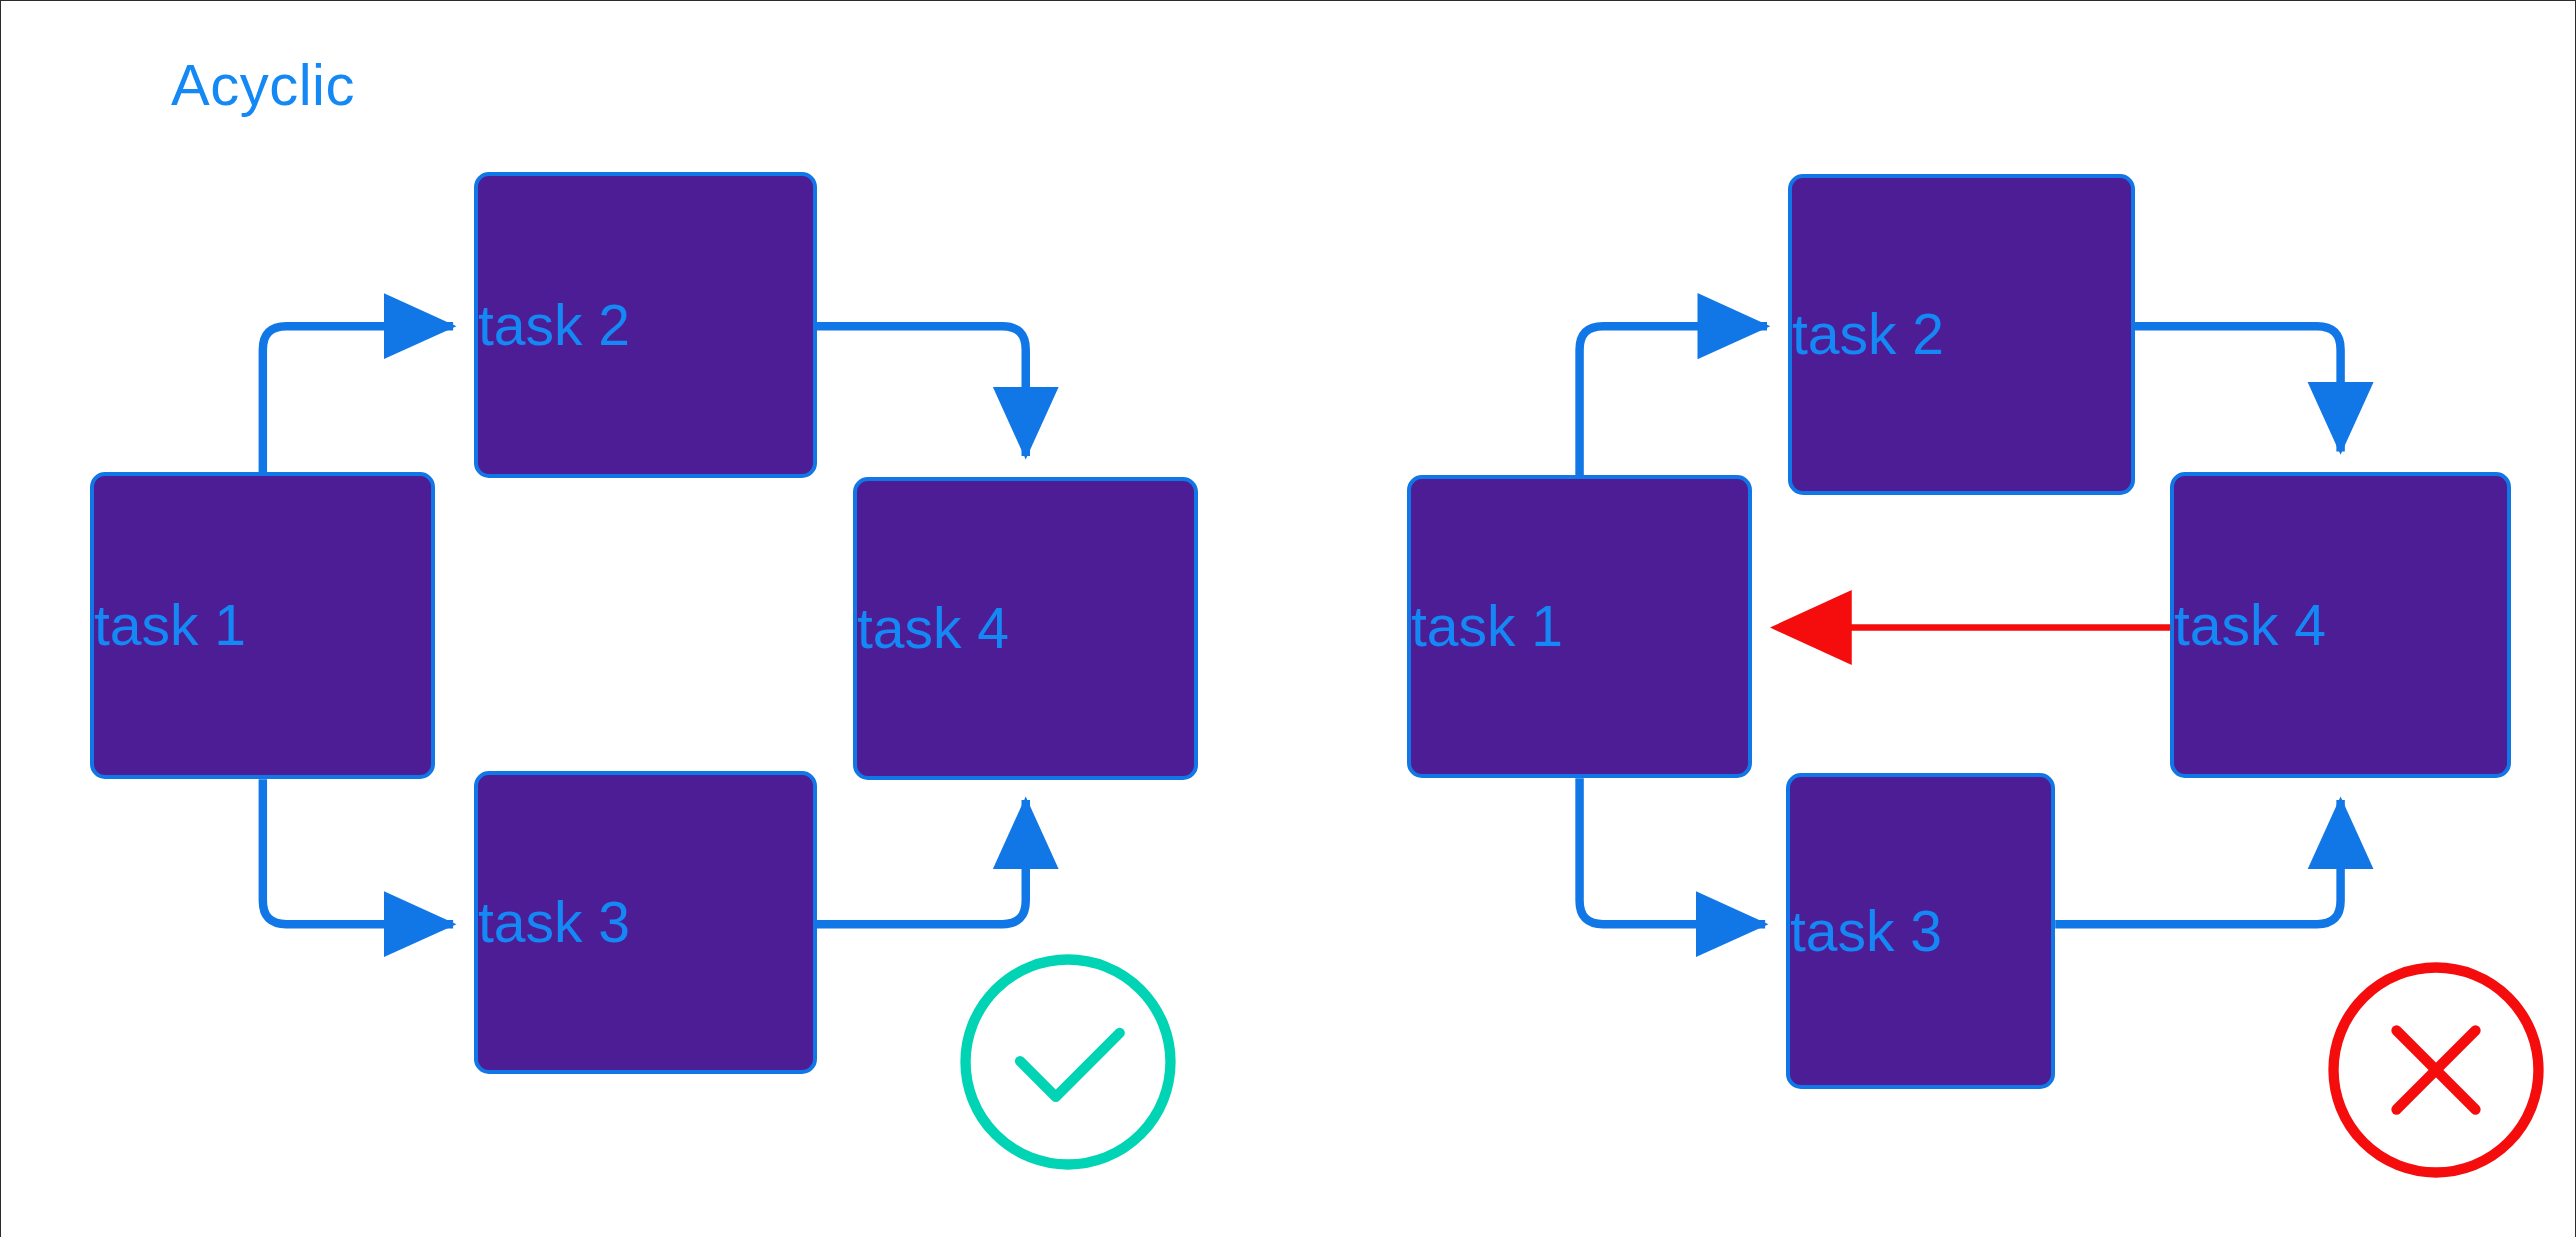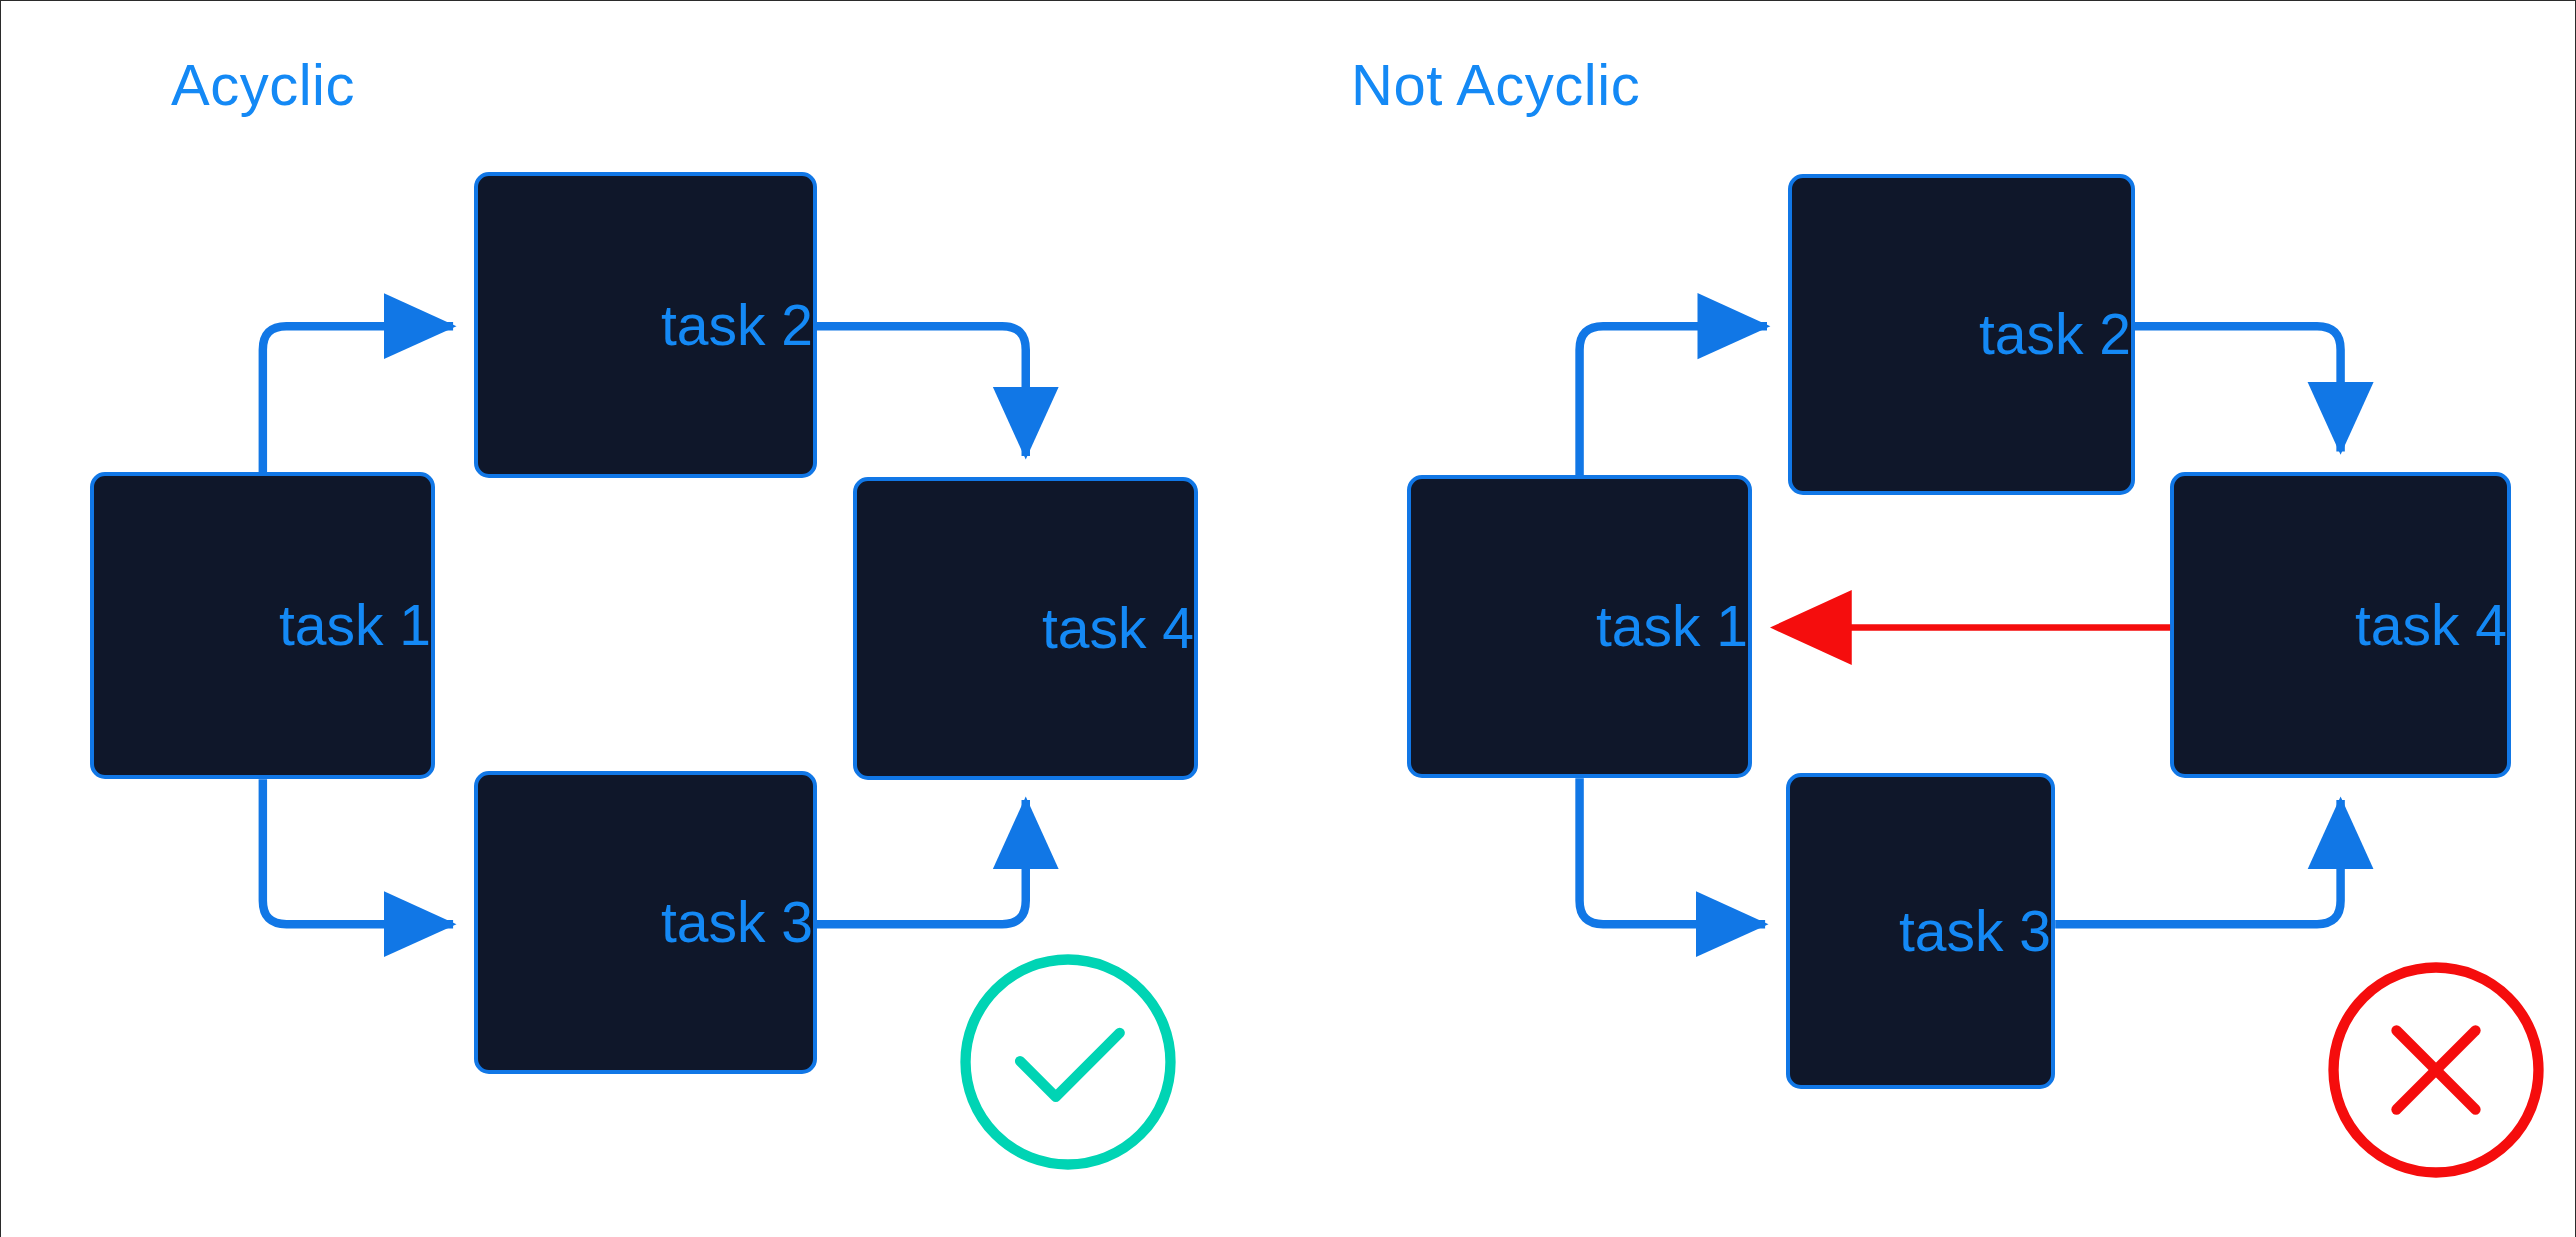--- a/index.html
+++ b/index.html
@@ -24,27 +24,27 @@
     letter-spacing: 0.5px;
     white-space: nowrap;
     line-height: 1;
     margin-left: 31px;
   }
   #title-acyclic { left: 139px; top: 55px; }
   #title-not-acyclic { left: 1319px; top: 55px; }
 
   .task-box {
     position: absolute;
-    background: #0f172a;
+    background: #4c1d95;
     border: 4.7px solid #1177e6;
     border-radius: 15px;
     box-sizing: border-box;
     display: flex;
     align-items: center;
-    justify-content: flex-end;
+    justify-content: flex-start;
   }
   .task-label {
     font-size: 57px;
     color: #1489f5;
     line-height: 1;
     white-space: nowrap;
   }
 
   svg.edges {
     position: absolute;
@@ -59,21 +59,20 @@
     position: absolute;
   }
 </style>
 </head>
 <body>
 
 <div id="canvas">
 
   <div class="panel-title" id="title-acyclic">Acyclic</div>
 
-  <div class="panel-title" id="title-not-acyclic">Not Acyclic</div>
 
   <svg class="edges" viewBox="0 0 2735 1314" xmlns="http://www.w3.org/2000/svg">
     <defs>
       <marker id="arrow-blue" markerWidth="9" markerHeight="9" refX="8.2" refY="4.5" orient="auto" markerUnits="strokeWidth">
         <path d="M0,0.6 L8.6,4.5 L0,8.4 Z" fill="#1177e6"></path>
       </marker>
       <marker id="arrow-red" markerWidth="13" markerHeight="13" refX="11" refY="6.5" orient="auto" markerUnits="strokeWidth">
         <path d="M0,0.8 L12.4,6.5 L0,12.2 Z" fill="#f50d0d"></path>
       </marker>
     </defs>

